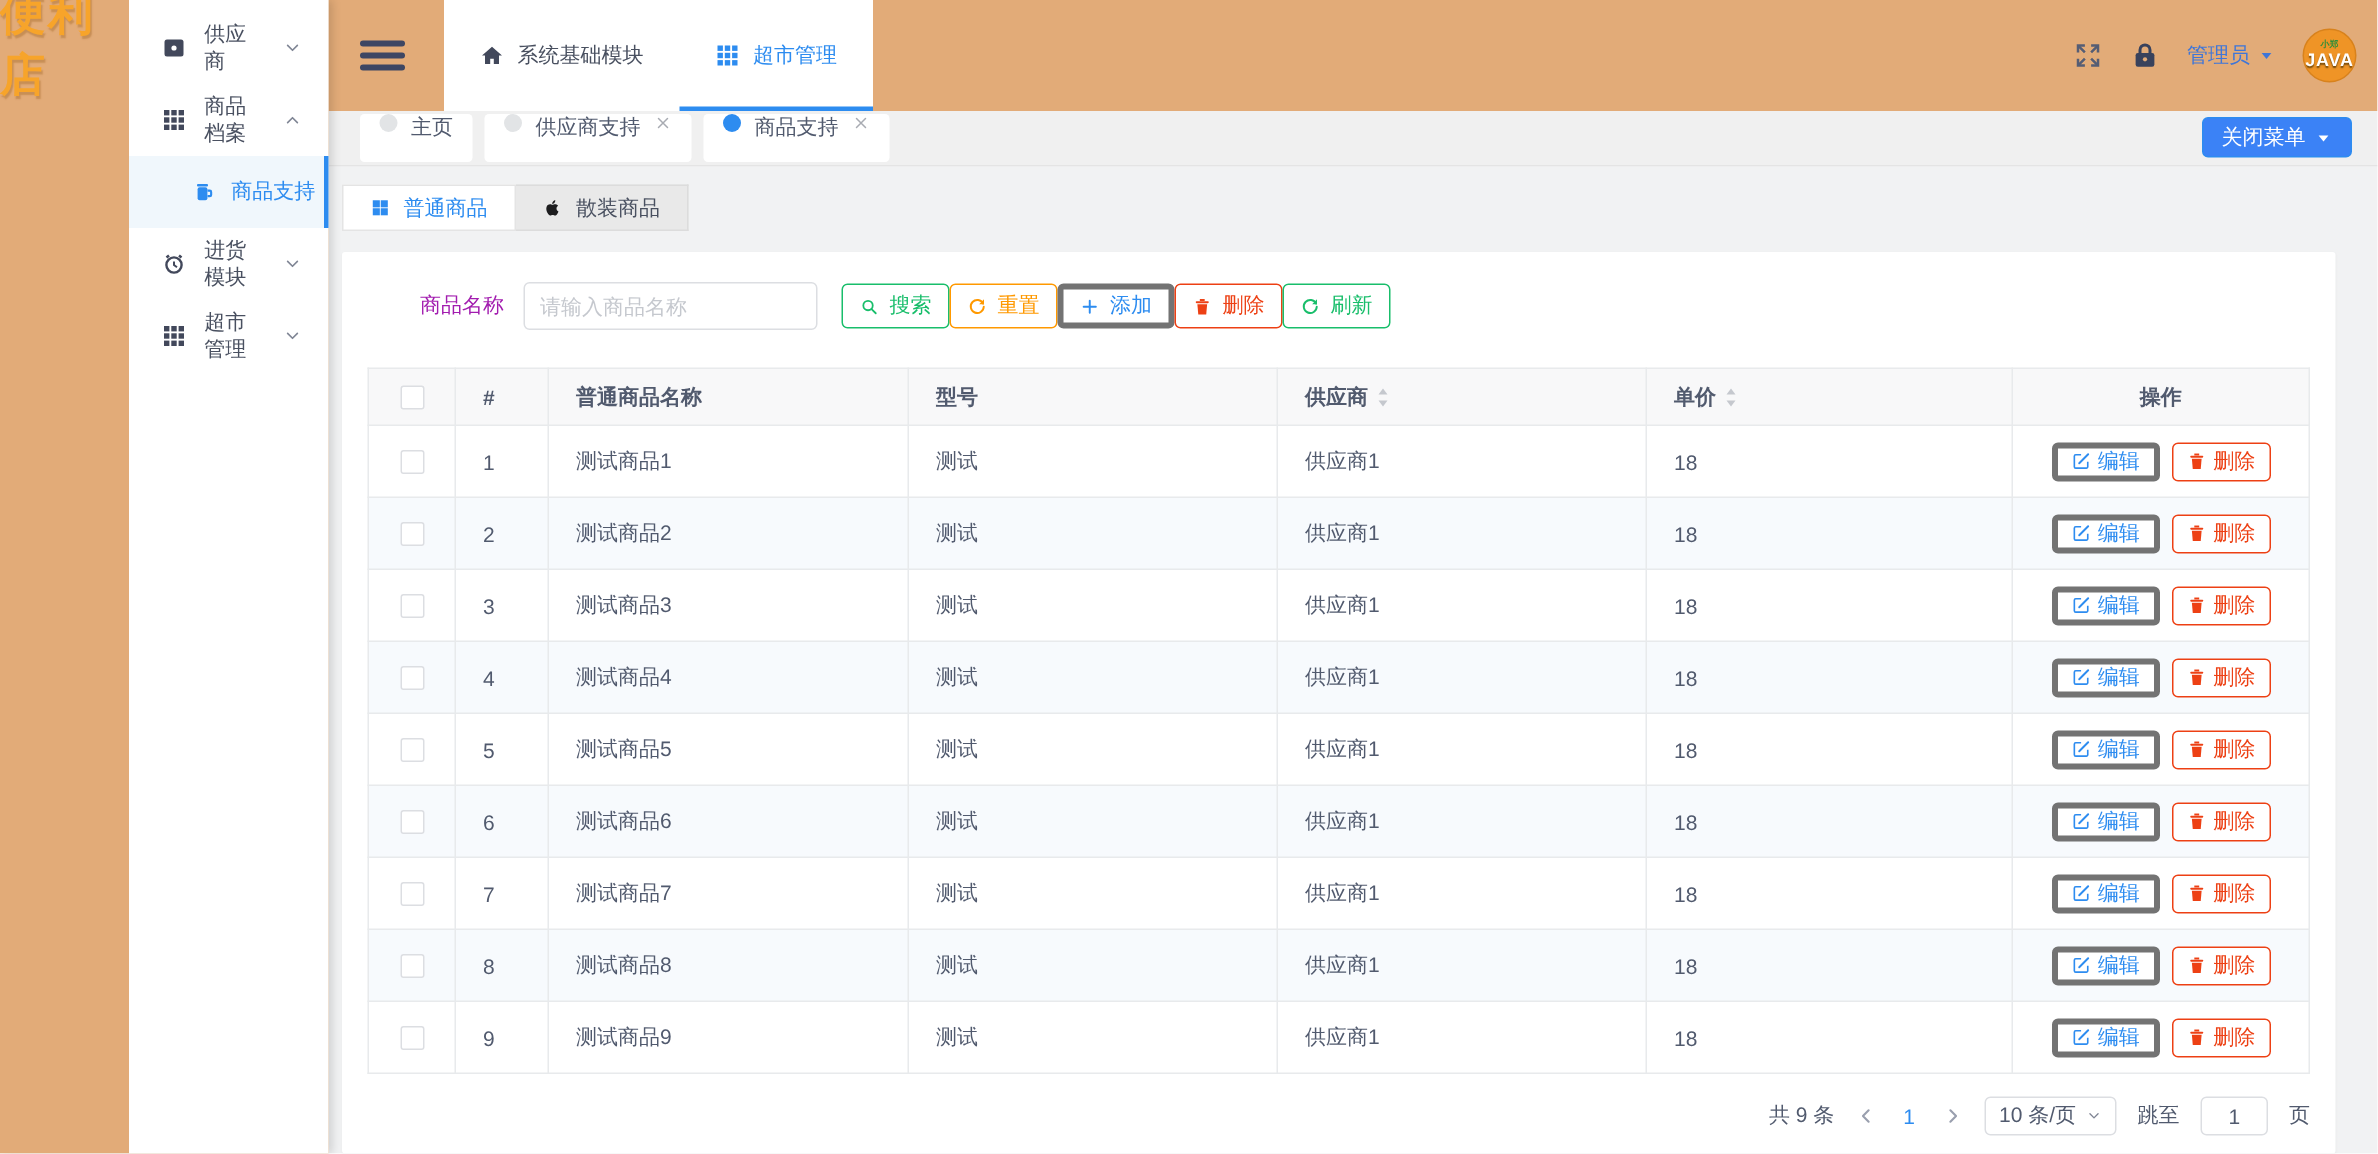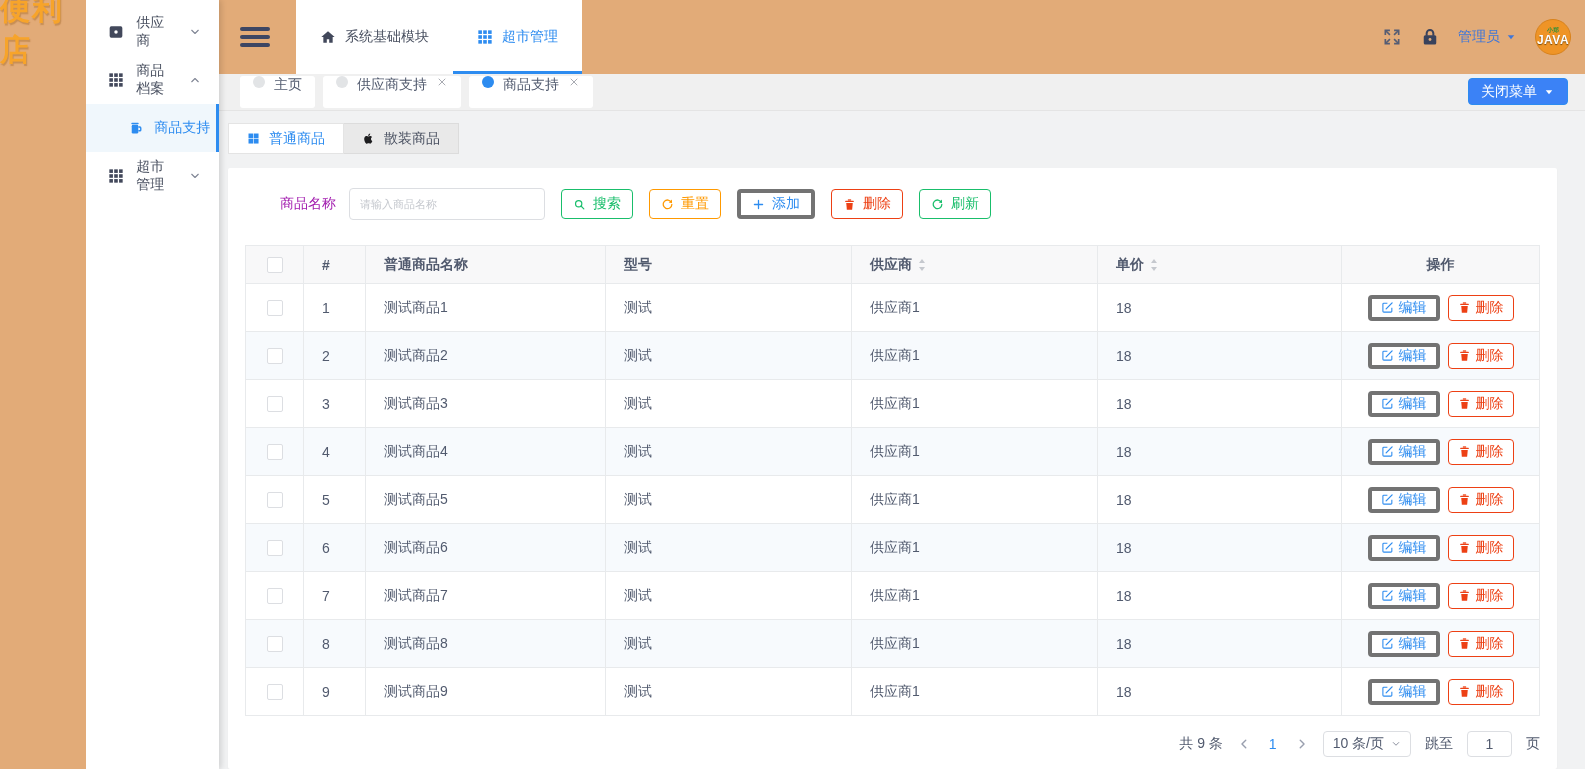--- a/index.html
+++ b/index.html
@@ -73,24 +73,24 @@
   .ctab.active { background:#fff; color:#2d8cf0; border-color:#e4e4e4; }
   .ctab + .ctab { border-left:none; }
 
   .panel { background:#fff; height:601px; padding:20px 17px 0; border-radius:2px;
     box-shadow:0 1px 2px rgba(0,0,0,.04); }
 
   
   .search-row { display:flex; align-items:center; margin-left:35px; }
   .search-label { margin-right:13px; color:#a21caf; }
   .search-input { width:196px; height:32px; border:1px solid #dcdee2; border-radius:4px;
-    padding:0 10px; font-size:11px; color:#515a6e; outline:none;
+    padding:0 10px; font-size:14px; color:#515a6e; outline:none;
     font-family:"Liberation Sans","DejaVu Sans",sans-serif; }
   .search-input::placeholder { color:#c5c8ce; }
-  .btns { display:flex; gap:16px; margin-left:16px; }
+  .btns { display:flex; margin-left:16px; }
   .btn { display:inline-flex; align-items:center; gap:7px; height:30px; padding:0 11px;
     background:#fff; border-radius:4px; cursor:pointer; font-size:14px;
     font-family:"Liberation Sans","DejaVu Sans",sans-serif; }
   .btn-green  { border:1px solid #19be6b; color:#19be6b; }
   .btn-orange { border:1px solid #ff9900; color:#ff9900; }
   .btn-blue   { border:4px solid #737373; color:#2d8cf0; }
   .btn-red    { border:1px solid #ed4014; color:#ed4014; }
   .btn .ic-xs { color:inherit; }
   .btn-xs { height:26px; padding:0 9px; gap:5px; }
 
@@ -248,20 +248,29 @@
         <span>商品档案</span>
         <svg class="ic ic-sm chev">
             <use href="#sym-chevron-up"></use>
           </svg>
       </div>
       <div class="submenu-item active">
         <svg class="ic bluic">
             <use href="#sym-jar"></use>
           </svg>
         <span>商品支持</span>
+      </div>
+      <div class="menu-item">
+        <svg class="ic dkic">
+            <use href="#sym-clock"></use>
+          </svg>
+        <span>进货模块</span>
+        <svg class="ic ic-sm chev">
+            <use href="#sym-chevron-down"></use>
+          </svg>
       </div>
       <div class="menu-item">
         <svg class="ic dkic">
             <use href="#sym-grid9"></use>
           </svg>
         <span>超市管理</span>
         <svg class="ic ic-sm chev">
             <use href="#sym-chevron-down"></use>
           </svg>
       </div>

